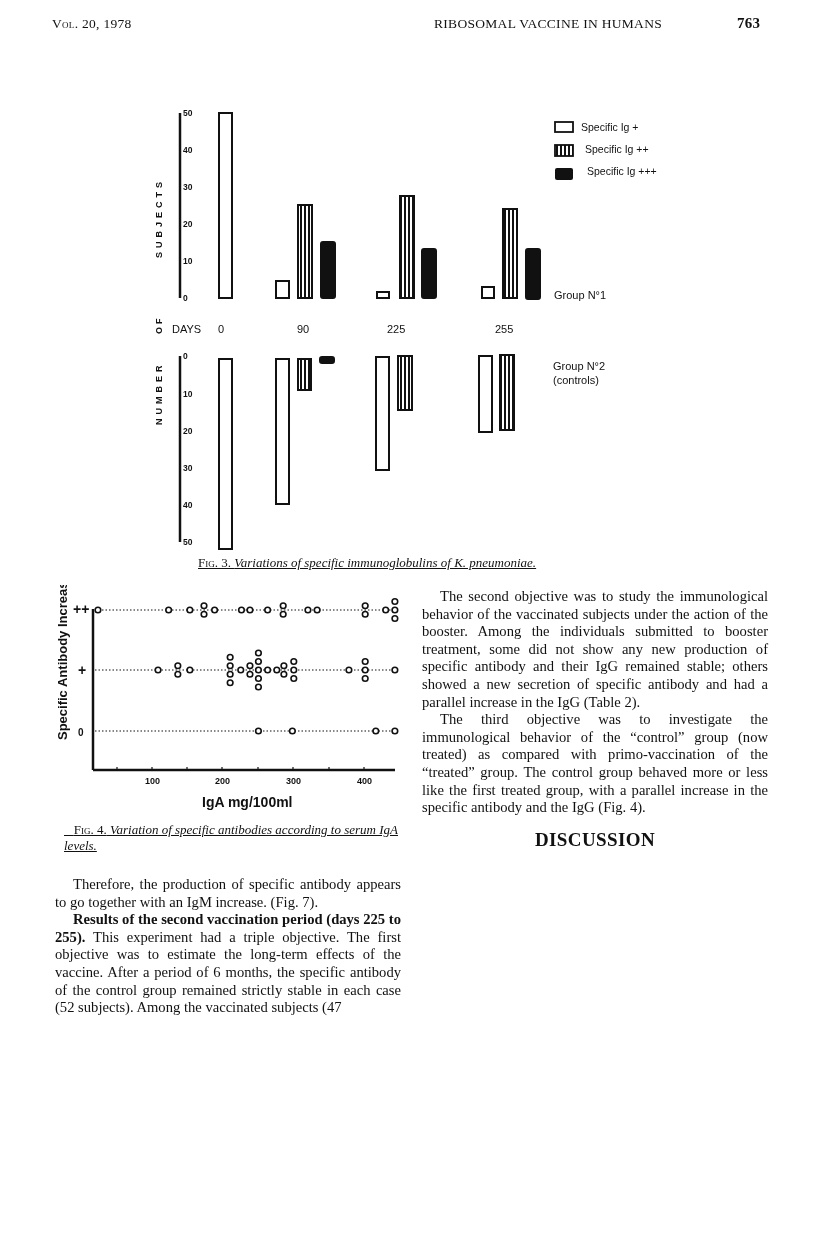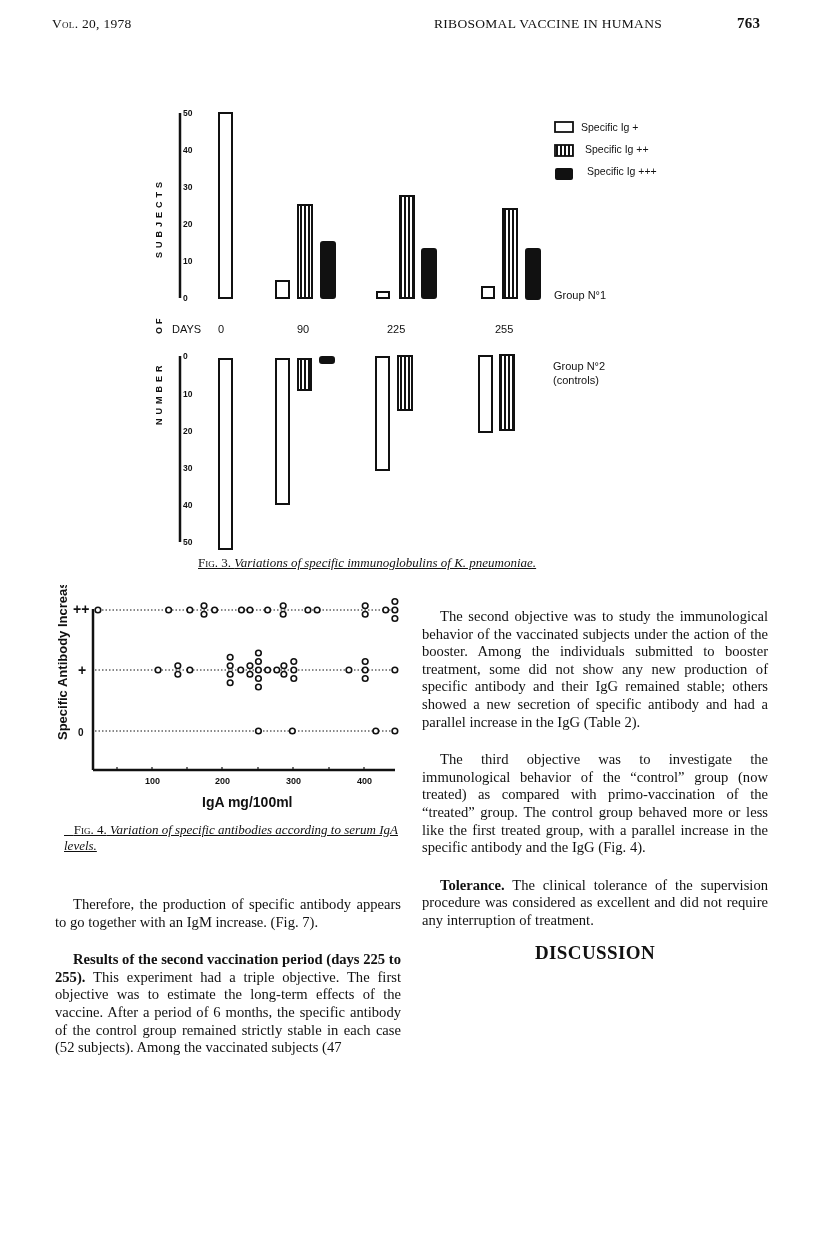--- a/index.html
+++ b/index.html
@@ -8,21 +8,21 @@
   .hdr-left { left: 52px; }
   .hdr-left .sc { font-variant: small-caps; }
   .hdr-right { left: 434px; }
   .hdr-page { left: 737px; font-size: 15px; font-weight: bold; top: 15px; }
   svg text { font-family: "Liberation Sans", "DejaVu Sans", sans-serif; }
   .caption { position: absolute; font-size: 13px; line-height: 16px; text-decoration: underline; }
   .caption .fig { font-variant: small-caps; font-style: normal; }
   .caption i { font-style: italic; }
   .col { position: absolute; width: 346px; font-size: 14.6px; line-height: 17.6px; text-align: justify; }
   .col p { margin: 0; }
-  .col p.ind { text-indent: 18px; margin-top: 20px; }
+  .col p.ind { text-indent: 18px; }
   .col b { font-weight: bold; }
   .heading { text-align: center; font-weight: bold; font-size: 19px; margin: 14px 0 4px 0; letter-spacing: 0.4px; }
   #fig3 { position: absolute; left: 140px; top: 80px; }
   #fig4 { position: absolute; left: 40px; top: 585px; }
 </style>
 </head>
 <body>
 
 <div class="hdr hdr-left"><span class="sc">Vol. 20, 1978</span></div>
 <div class="hdr hdr-right">RIBOSOMAL VACCINE IN HUMANS</div>
@@ -208,15 +208,14 @@
 </div>
 
 <div class="col" style="left:55px; top:876px;">
   <p class="ind">Therefore, the production of specific antibody appears to go together with an IgM increase. (Fig. 7).</p>
   <p class="ind"><b>Results of the second vaccination period (days 225 to 255).</b><span> This experiment had a triple objective. The first objective was to estimate the long-term effects of the vaccine. After a period of 6 months, the specific antibody of the control group remained strictly stable in each case (52 subjects). Among the vaccinated subjects (47</span></p>
 </div>
 
 <div class="col" style="left:422px; top:588px;">
   <p class="ind">The second objective was to study the immunological behavior of the vaccinated subjects under the action of the booster. Among the individuals submitted to booster treatment, some did not show any new production of specific antibody and their IgG remained stable; others showed a new secretion of specific antibody and had a parallel increase in the IgG (Table 2).</p>
   <p class="ind">The third objective was to investigate the immunological behavior of the “control” group (now treated) as compared with primo-vaccination of the “treated” group. The control group behaved more or less like the first treated group, with a parallel increase in the specific antibody and the IgG (Fig. 4).</p>
-  <p class="ind"><b>Tolerance.</b><span> The clinical tolerance of the supervision procedure was considered as excellent and did not require any interruption of treatment.</span></p>
   <div class="heading">DISCUSSION</div>
 </div>
 
 </body></html>

